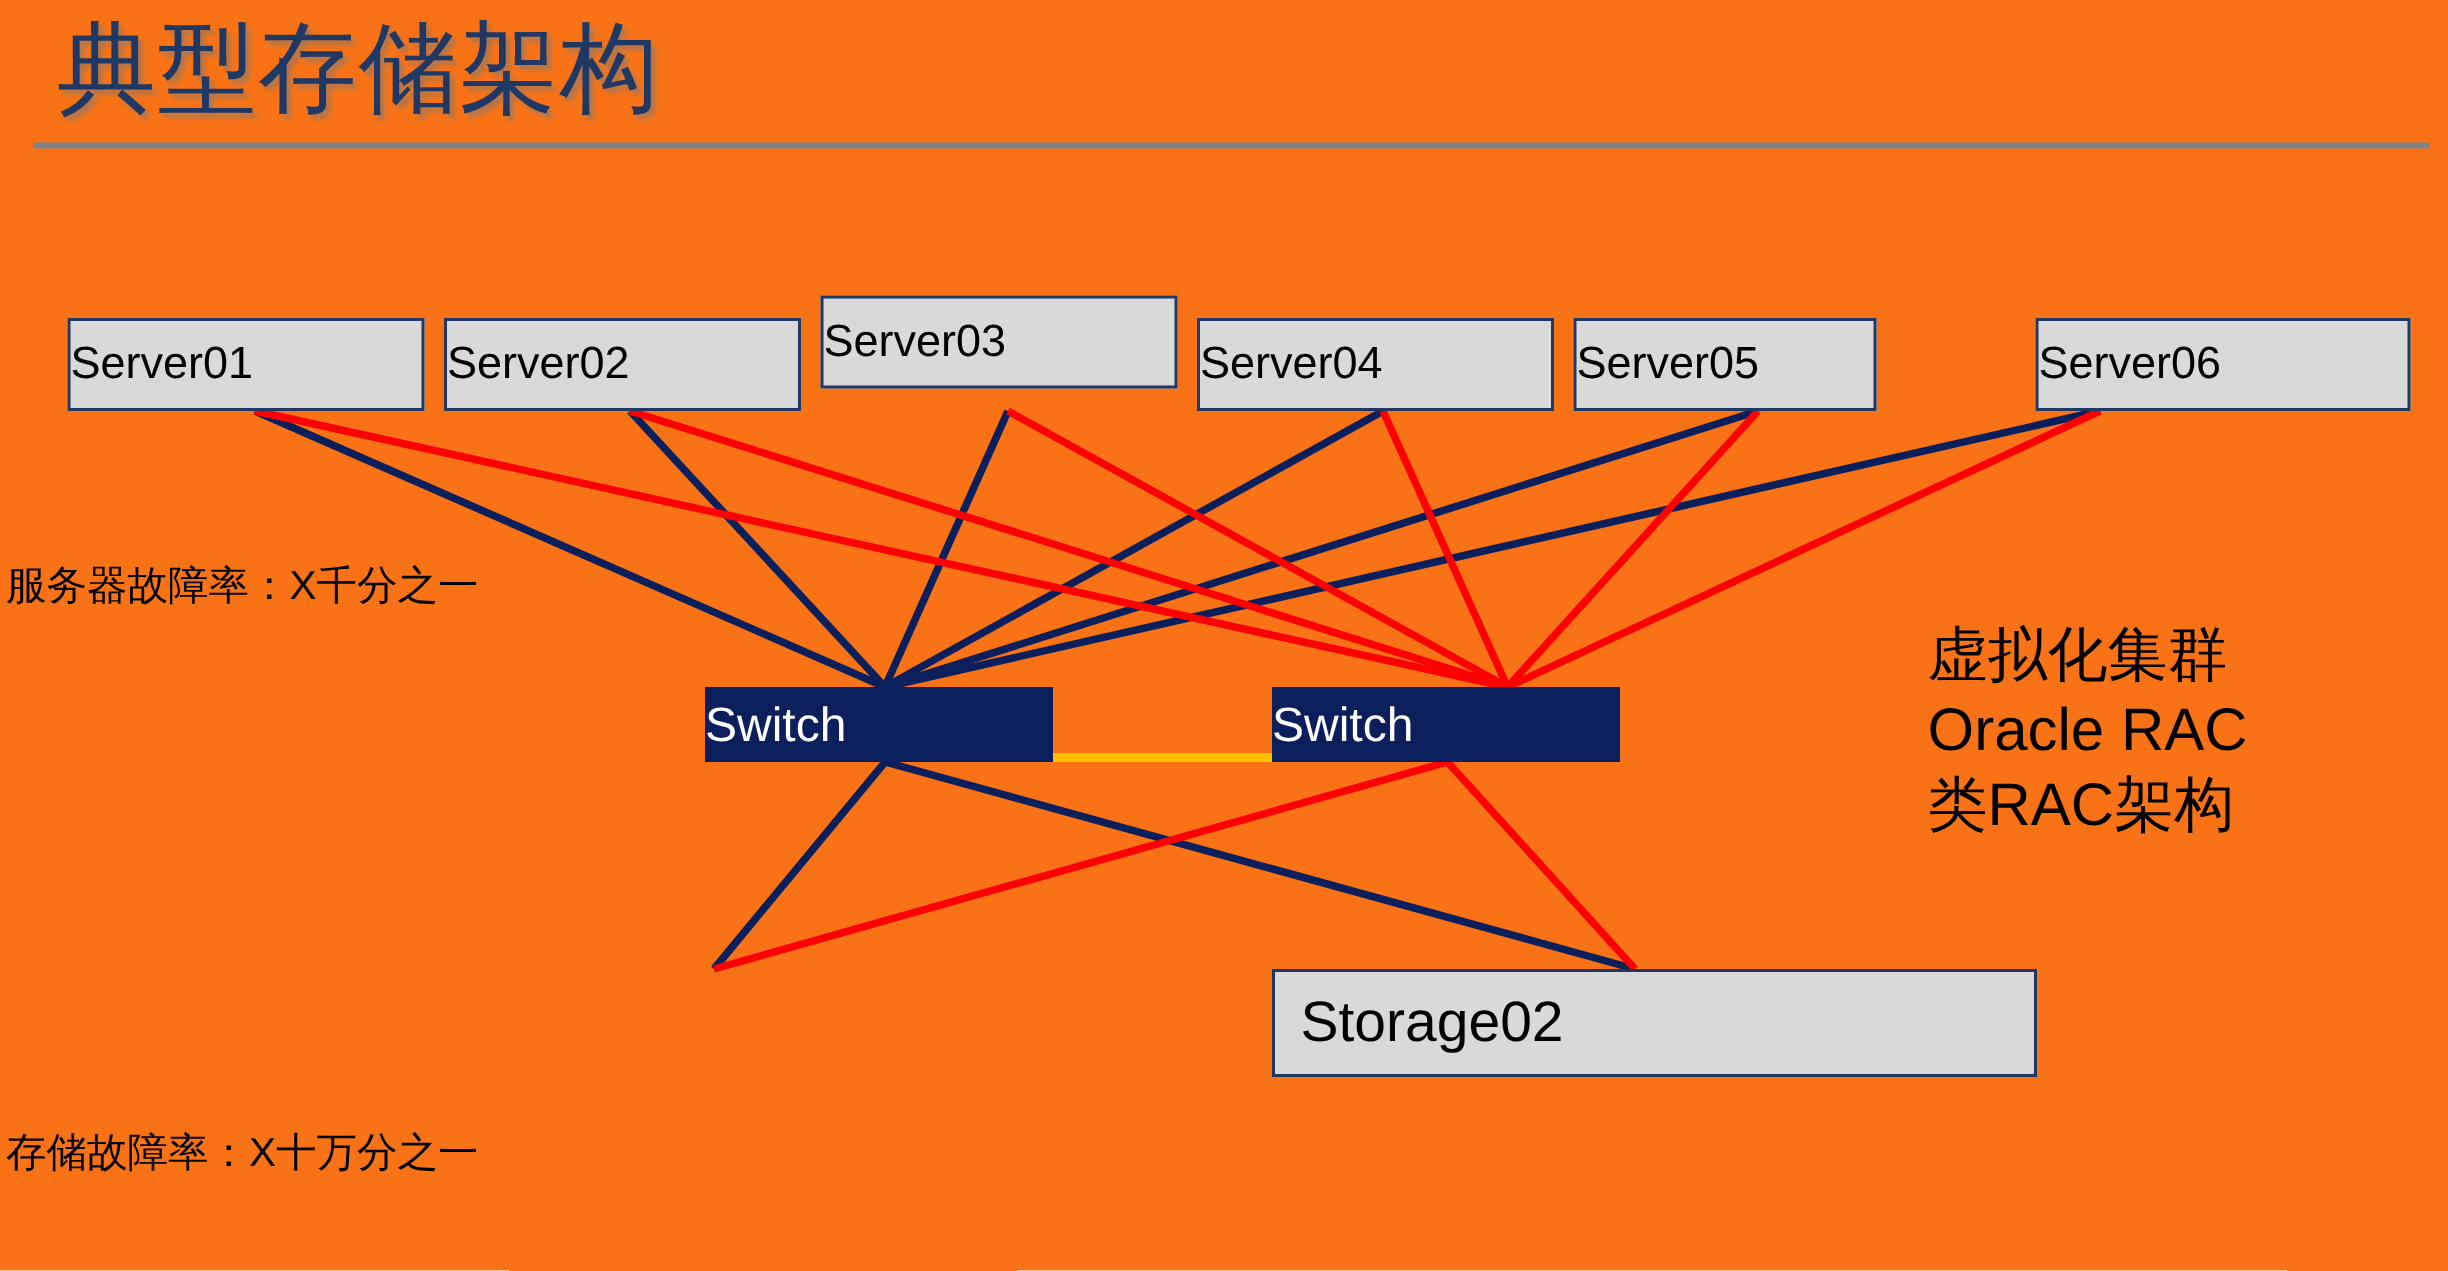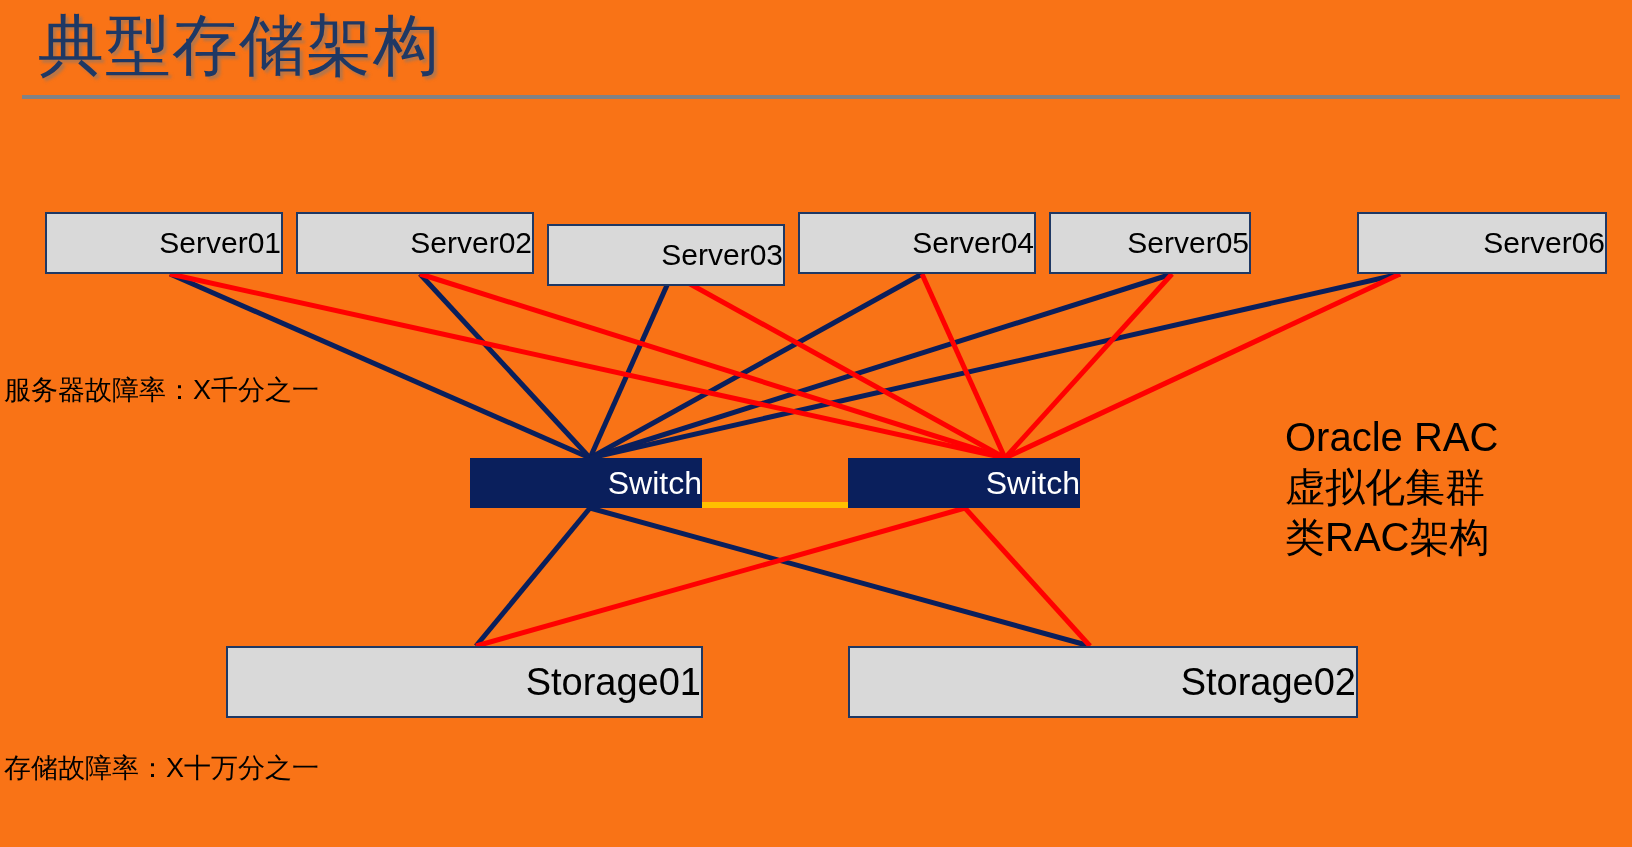--- a/index.html
+++ b/index.html
@@ -48,21 +48,21 @@
     width: 1632px;
     height: 847px;
   }
 
   
   .node {
     position: absolute;
     box-sizing: border-box;
     display: flex;
     align-items: center;
-    justify-content: flex-end;
+    justify-content: flex-start;
     white-space: nowrap;
   }
   .server-node {
     height: 62px;
     background: #D9D9D9;
     border: 2px solid #1F3864;
     font-size: 30px;
     color: #000000;
   }
   .switch-node {
@@ -137,50 +137,47 @@
         <line x1="702" y1="505" x2="848" y2="505" stroke="#FFC000" stroke-width="6" stroke-linecap="butt"></line>
       </g>
   </svg>
 
   <div class="node server-node" id="srv-0" style="left: 45px; top: 212px; width: 238px;">
     <span>Server01</span>
   </div>
   <div class="node server-node" id="srv-1" style="left: 296px; top: 212px; width: 238px;">
     <span>Server02</span>
   </div>
-  <div class="node server-node" id="srv-2" style="left: 547px; top: 224px; width: 238px;">
+  <div class="node server-node" id="srv-2" style="left: 547px; top: 197px; width: 238px;">
     <span>Server03</span>
   </div>
   <div class="node server-node" id="srv-3" style="left: 798px; top: 212px; width: 238px;">
     <span>Server04</span>
   </div>
   <div class="node server-node" id="srv-4" style="left: 1049px; top: 212px; width: 202px;">
     <span>Server05</span>
   </div>
   <div class="node server-node" id="srv-5" style="left: 1357px; top: 212px; width: 250px;">
     <span>Server06</span>
   </div>
 
   <div class="node switch-node" id="sw-0" style="left: 470px; top: 458px; width: 232px;">
     <span>Switch</span>
   </div>
   <div class="node switch-node" id="sw-1" style="left: 848px; top: 458px; width: 232px;">
     <span>Switch</span>
   </div>
 
-  <div class="node storage-node" id="st-0" style="left: 226px; top: 646px; width: 477px;">
-    <span>Storage01</span>
-  </div>
   <div class="node storage-node" id="st-1" style="left: 848px; top: 646px; width: 510px; padding-left: 17px;">
     <span>Storage02</span>
   </div>
 
   <div class="annotation" id="note-server-failure">服务器故障率：X千分之一</div>
 
   <div class="annotation" id="note-storage-failure">存储故障率：X十万分之一</div>
 
   <div id="cluster-note">
+    <div>虚拟化集群</div>
     <div>Oracle RAC</div>
-    <div>虚拟化集群</div>
     <div>类RAC架构</div>
   </div>
 
 </div>
 
 </body></html>

